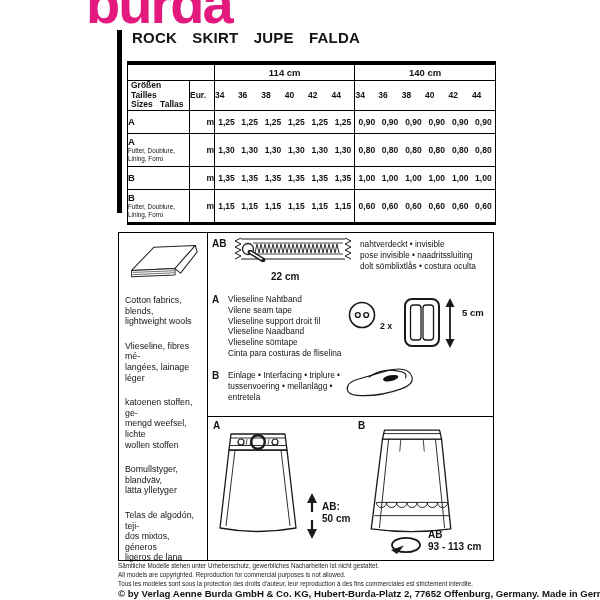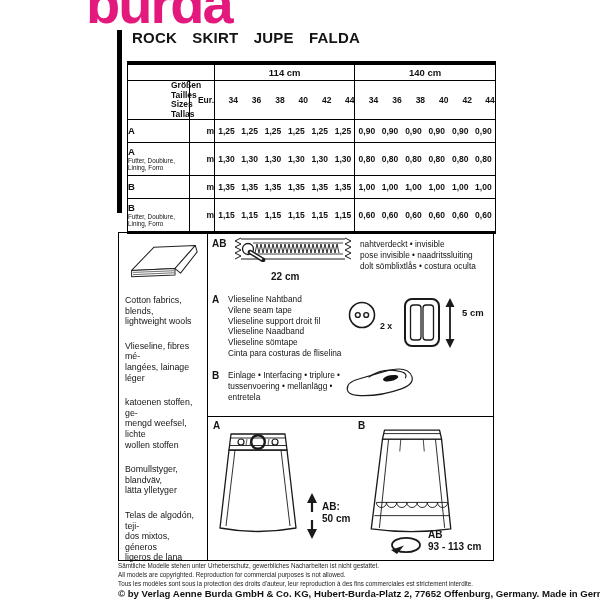--- a/index.html
+++ b/index.html
@@ -20,23 +20,23 @@
   .subtitle b{font-weight:bold;margin-right:3px;}
 
   
   #size-table{position:absolute;left:127px;top:61px;width:368px;border-collapse:collapse;
     table-layout:fixed;border:1.6px solid #000;border-top-width:4px;border-bottom-width:3px;
     font-weight:bold;color:#111;}
   #size-table td{padding:0;vertical-align:middle;}
   #size-table tr{border-bottom:1.5px solid #000;}
   #size-table .bl{border-left:1.5px solid #000;}
   .r-group td{height:15px;font-size:9.5px;text-align:center;}
-  .r-sizes td{height:26px;font-size:8.5px;text-align:right;}
+  .r-sizes td{height:26px;font-size:8.5px;text-align:left;}
   .c-corner{text-align:left !important;padding-left:3px !important;font-size:8px;line-height:9.5px;}
-  .c-corner div{word-spacing:5px;margin-left:40px;}
+  .c-corner div{word-spacing:5px;}
   .c-eurh{font-size:8px;text-align:center;}
   .c-label{text-align:left;padding-left:4px;}
   .vletter{font-size:9.5px;line-height:10px;}
   .vsub{font-size:6.3px;line-height:7.3px;font-weight:normal;white-space:pre-line;}
   .c-unit{font-size:8.5px;text-align:right;padding-right:2px;}
   .c-val{font-size:8.5px;text-align:center;}
   .r-plain td{height:22px;} .r-sub td{height:32px;}
 
   
   .main-box{position:absolute;left:118px;top:232px;width:376px;height:329px;

